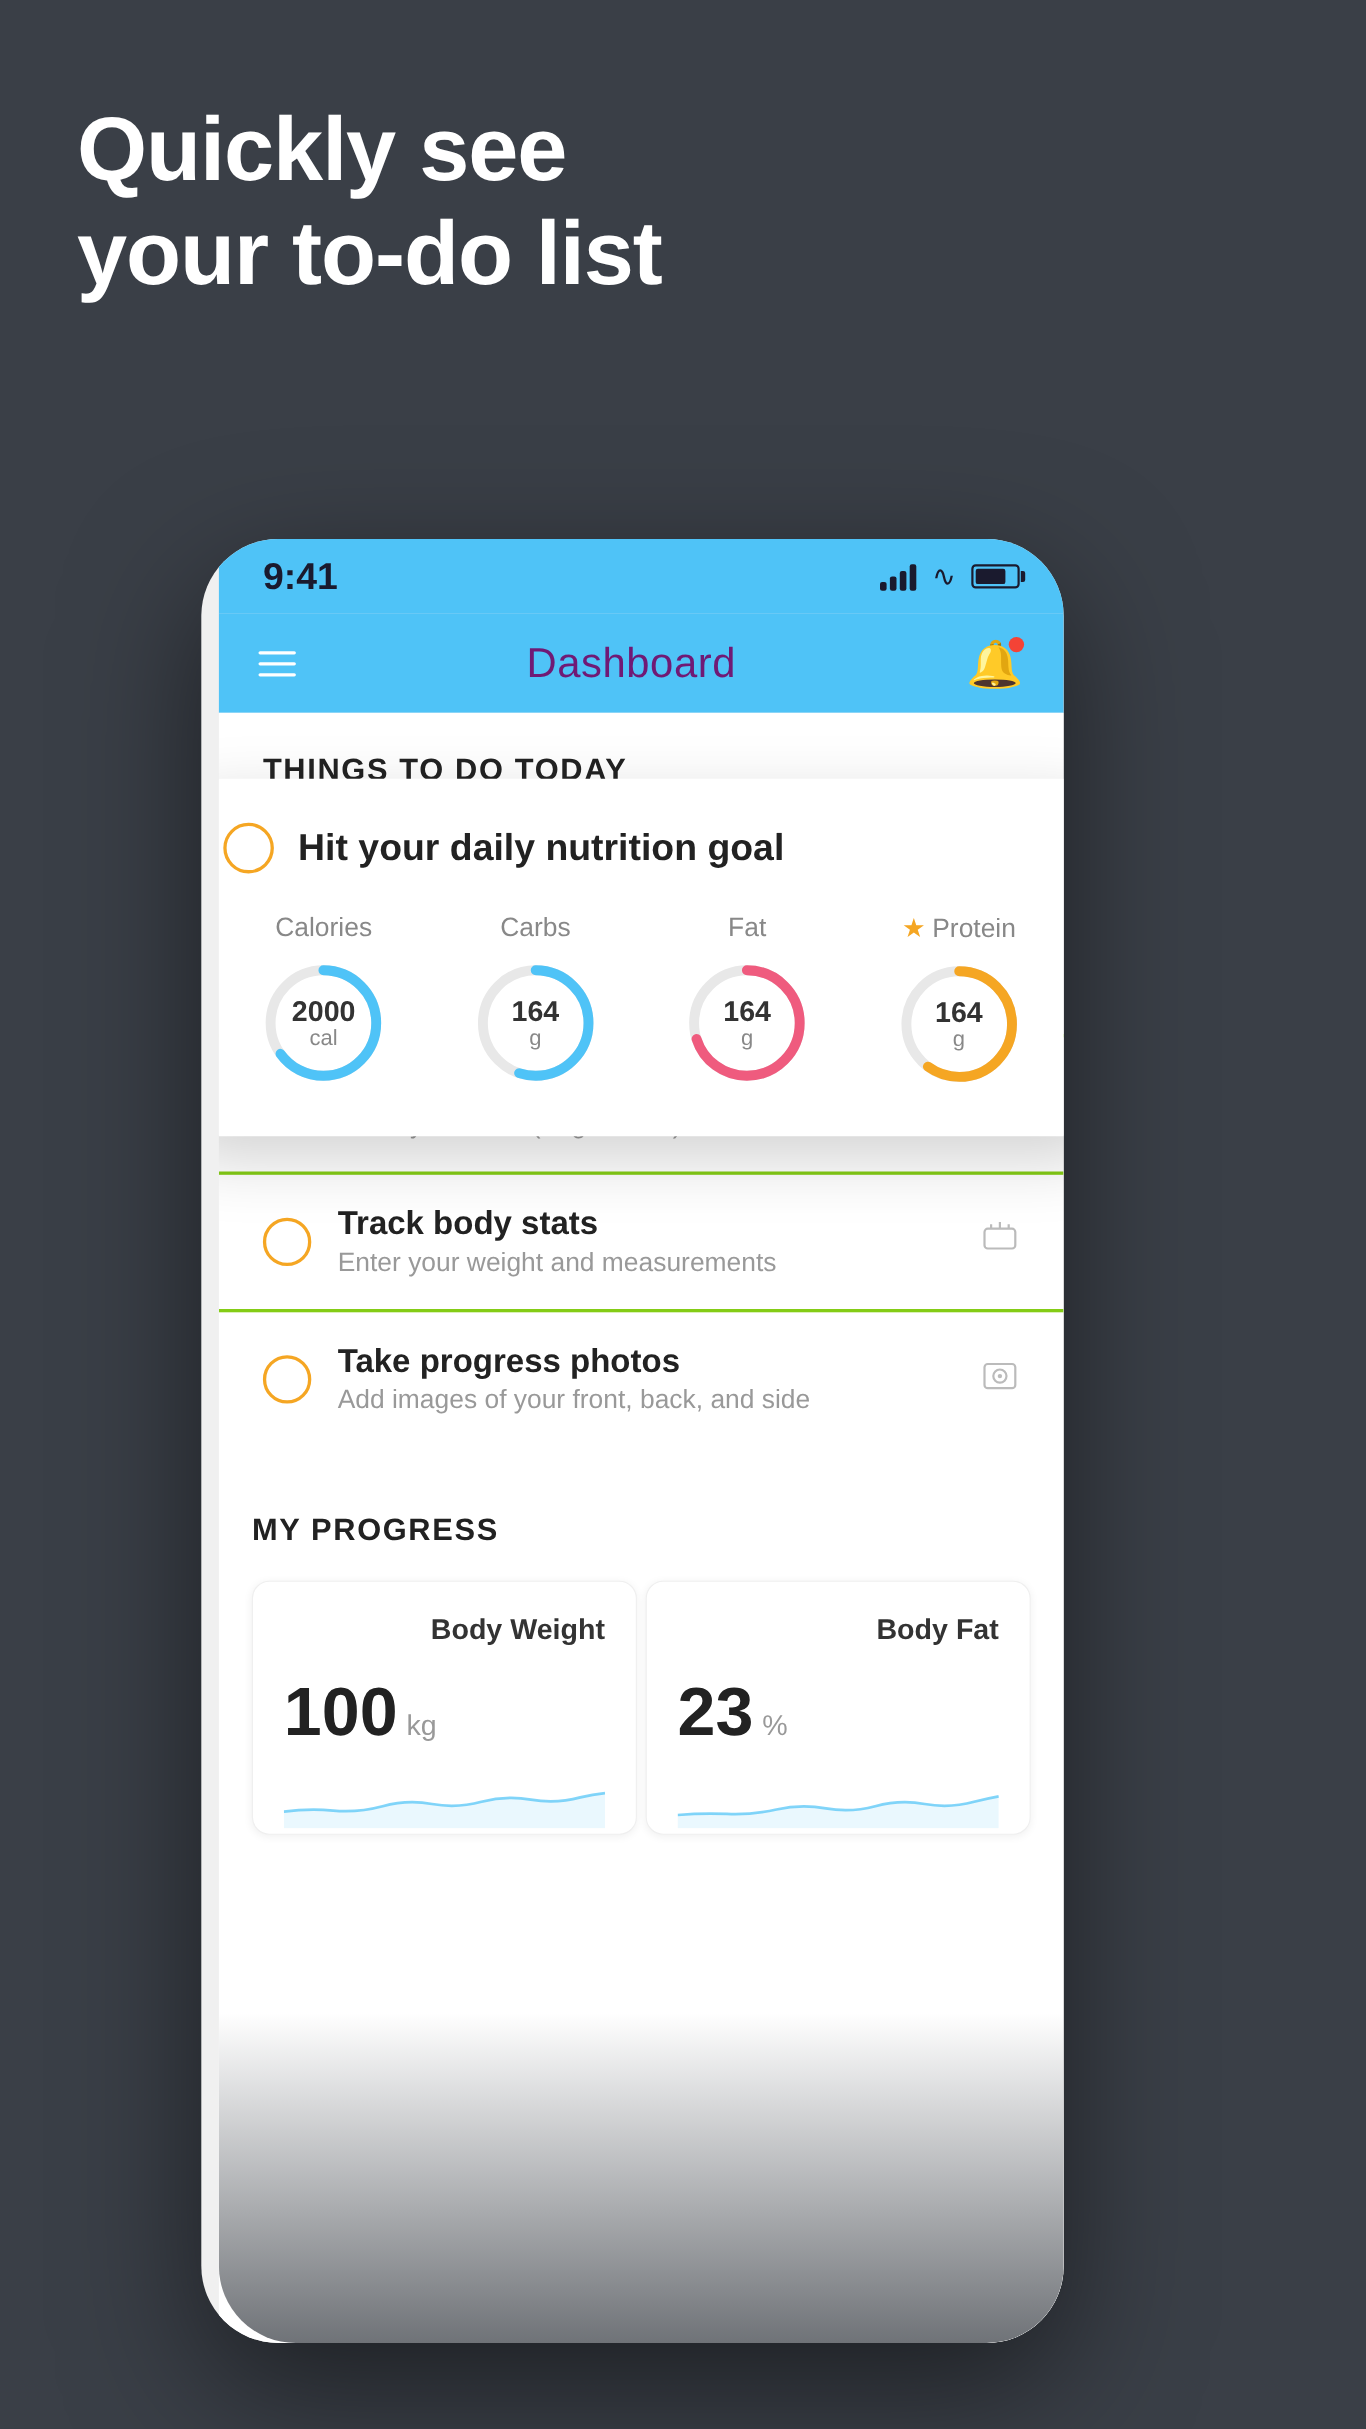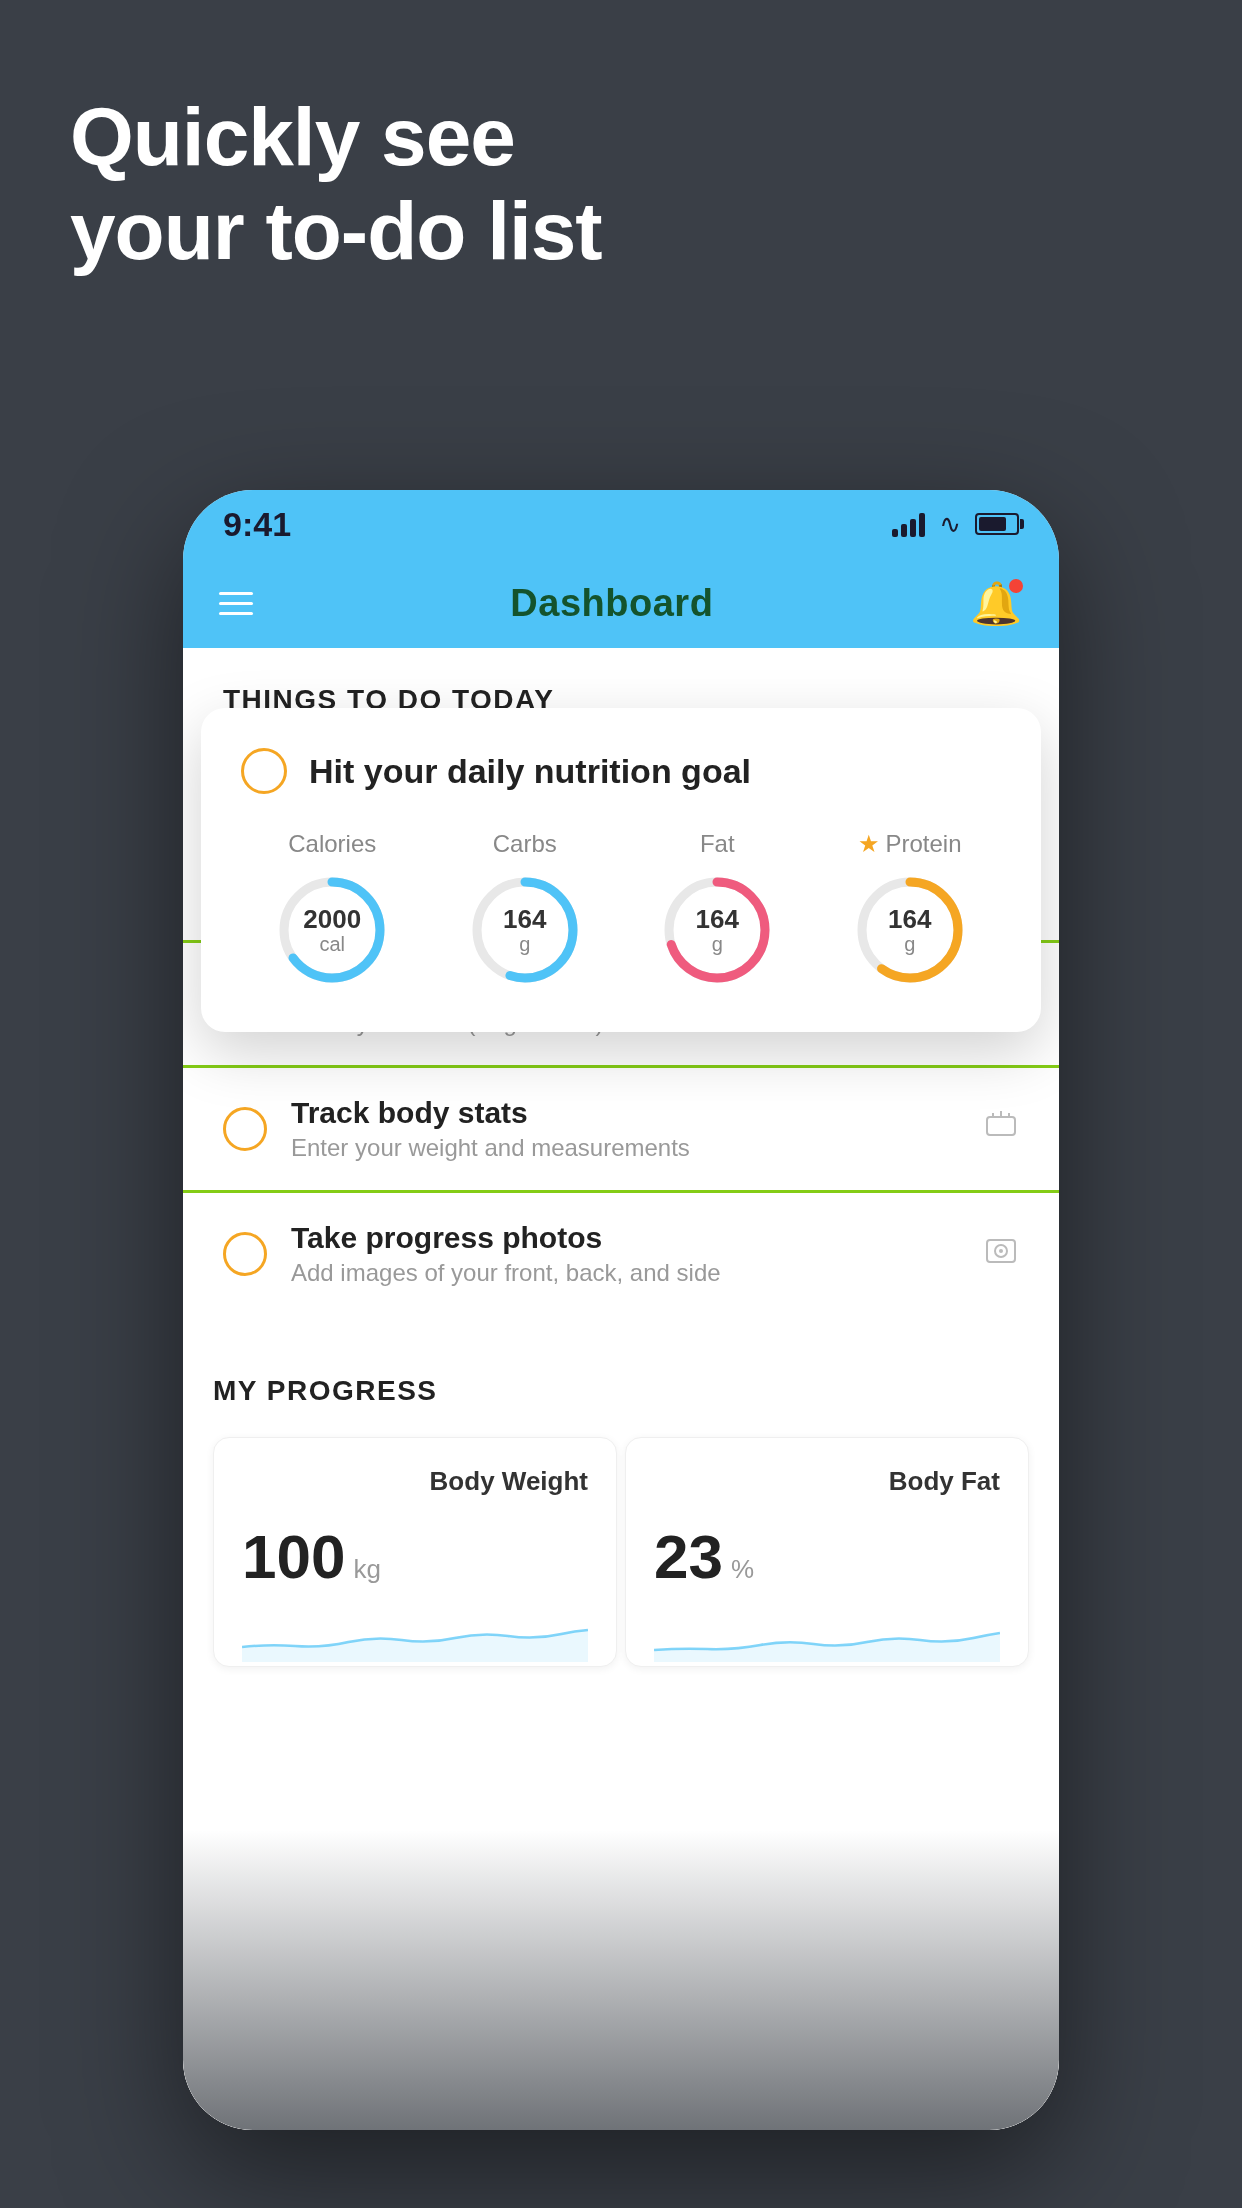--- a/index.html
+++ b/index.html
@@ -24,26 +24,27 @@
       font-weight: 800;
       line-height: 1.15;
       letter-spacing: -1px;
     }
 
     
     .phone {
       position: absolute;
       top: 490px;
       left: 183px;
-      width: 876px;
+      width: 784px;
       height: 1640px;
       background: #f0f0f0;
       border-radius: 70px;
       overflow: hidden;
       box-shadow: 0 40px 120px rgba(0,0,0,0.5);
+      padding-left: 16px;
     }
 
     
     .status-bar {
       background: #4fc3f7;
       height: 68px;
       display: flex;
       align-items: center;
       justify-content: space-between;
       padding: 0 40px;
@@ -121,23 +122,23 @@
       cursor: pointer;
     }
     .hamburger span {
       display: block;
       width: 34px;
       height: 3px;
       background: white;
       border-radius: 2px;
     }
     .header-title {
-      color: #14532d;
+      color: #701a75;
       font-size: 38px;
-      font-weight: 700;
+      font-weight: 400;
       letter-spacing: 0.5px;
     }
     .notif-btn {
       position: relative;
       cursor: pointer;
     }
     .bell-icon {
       font-size: 42px;
       color: white;
     }

